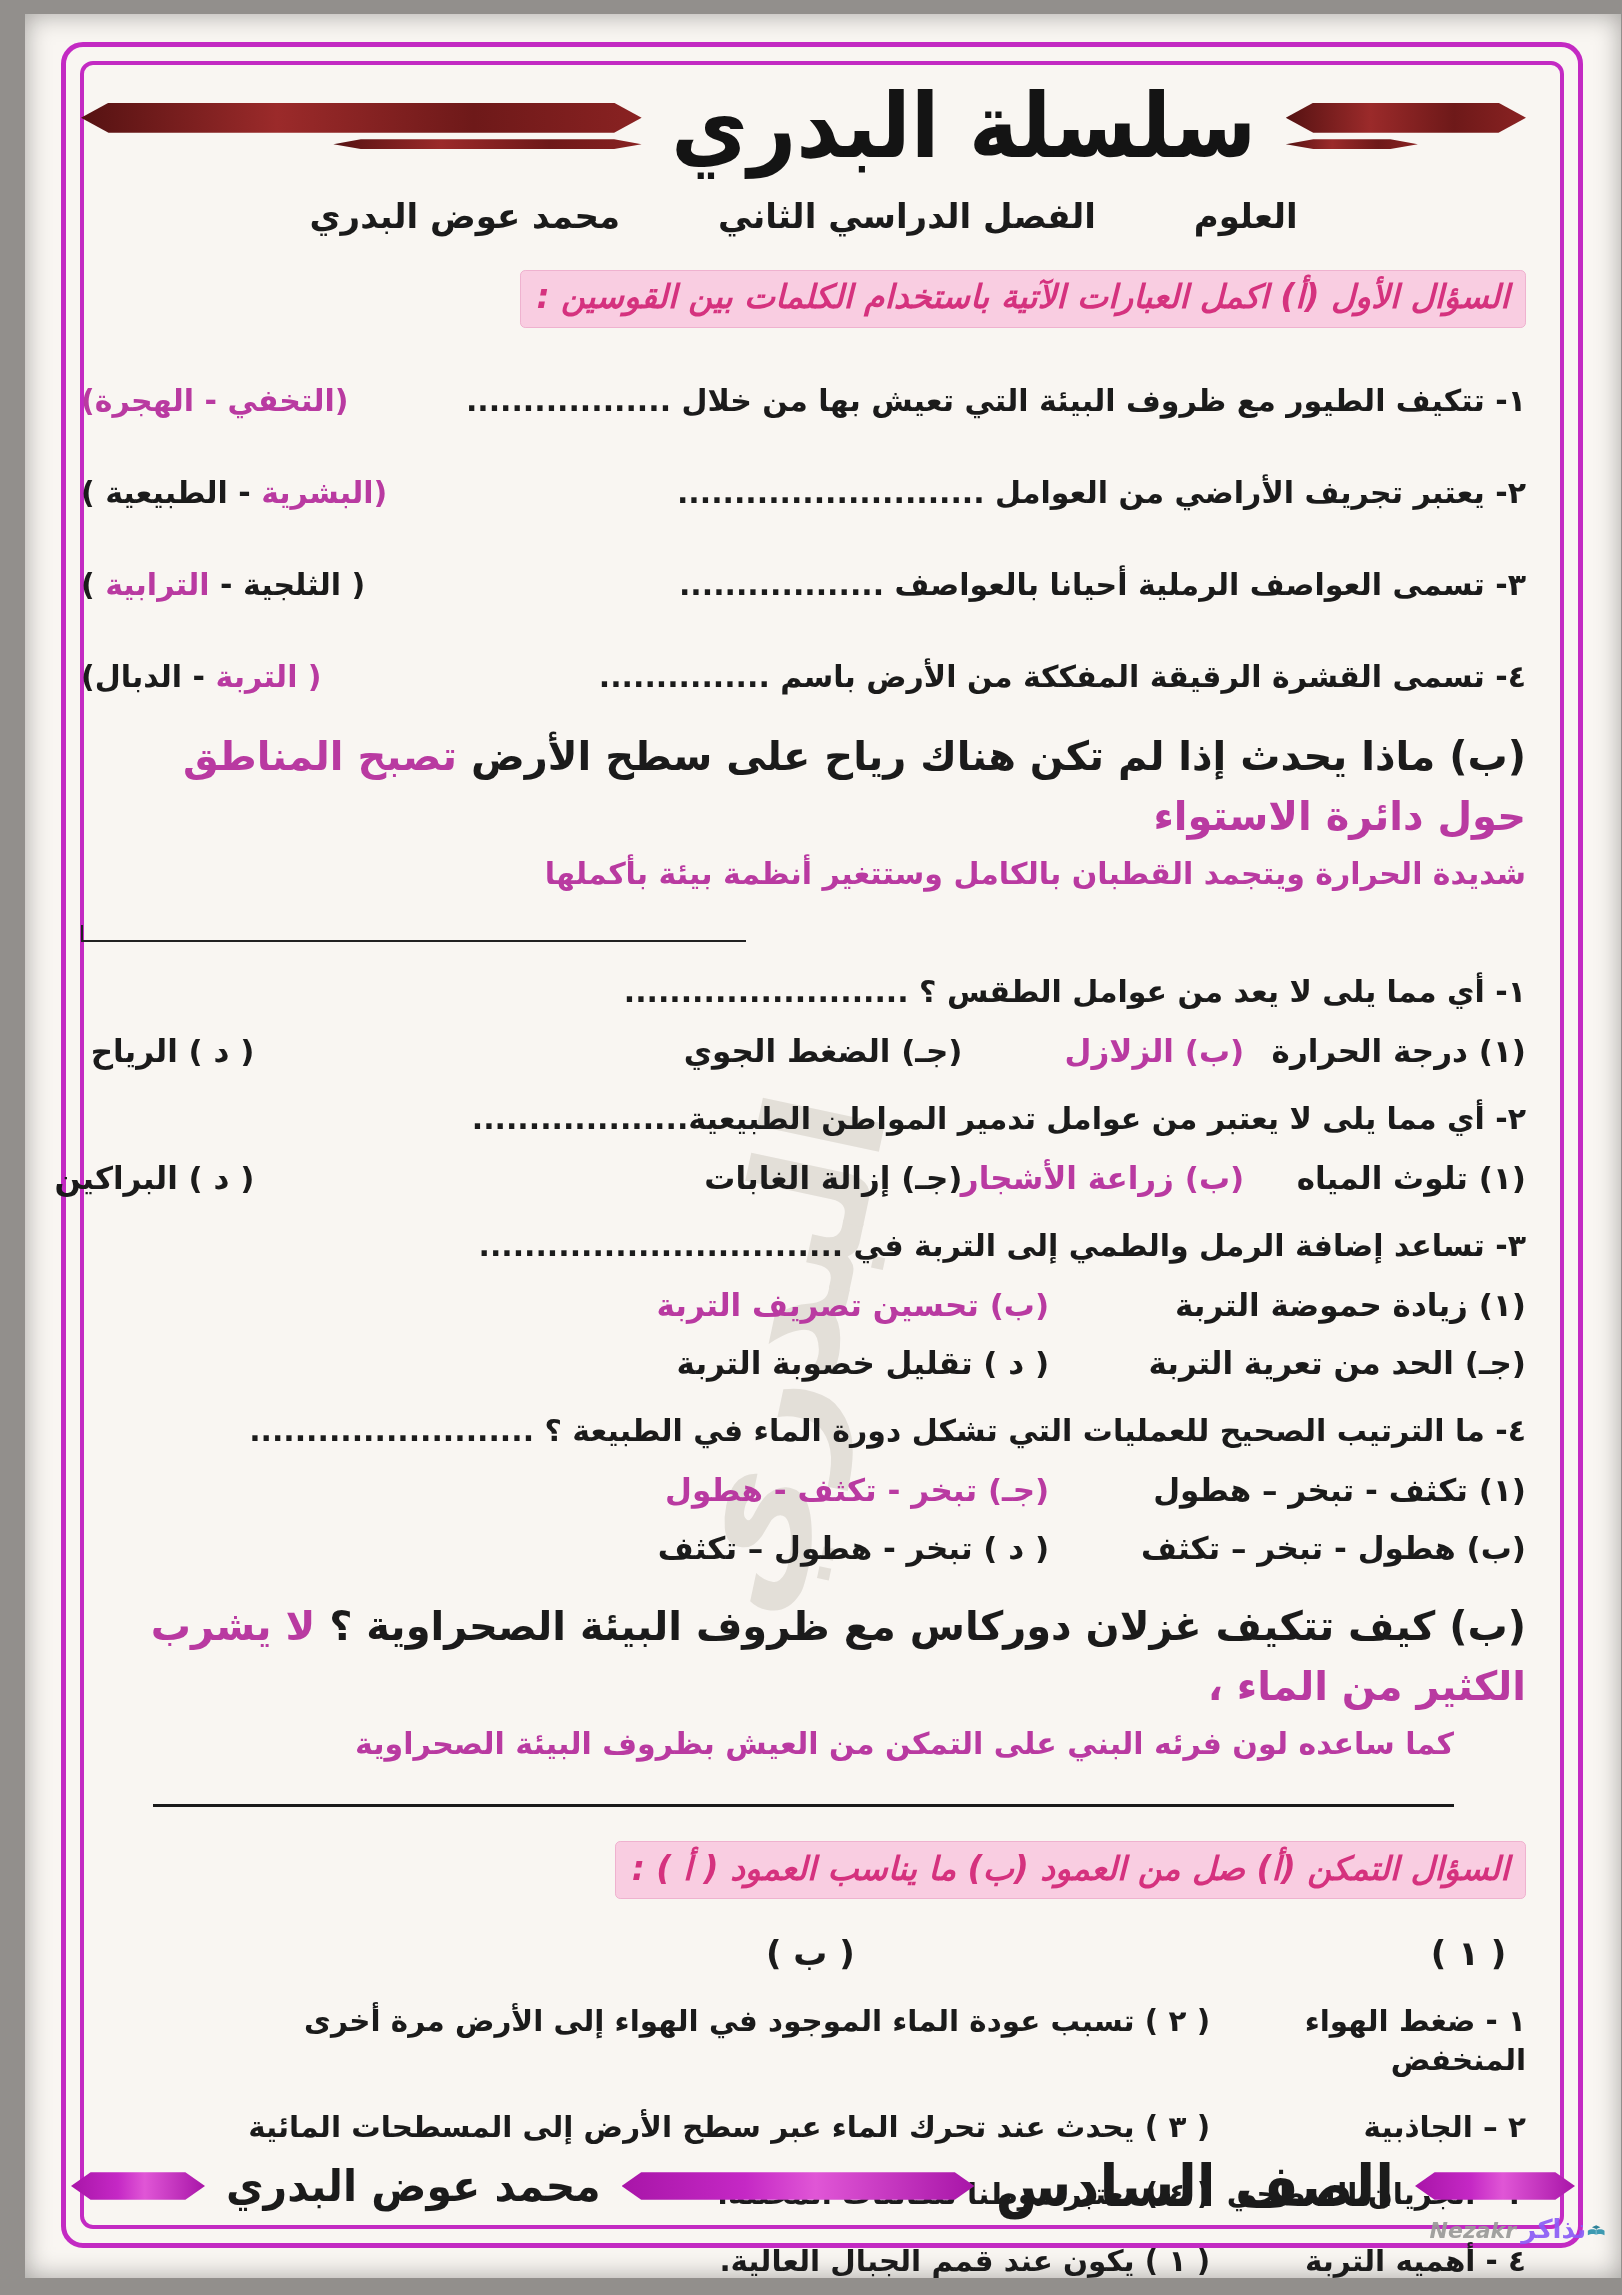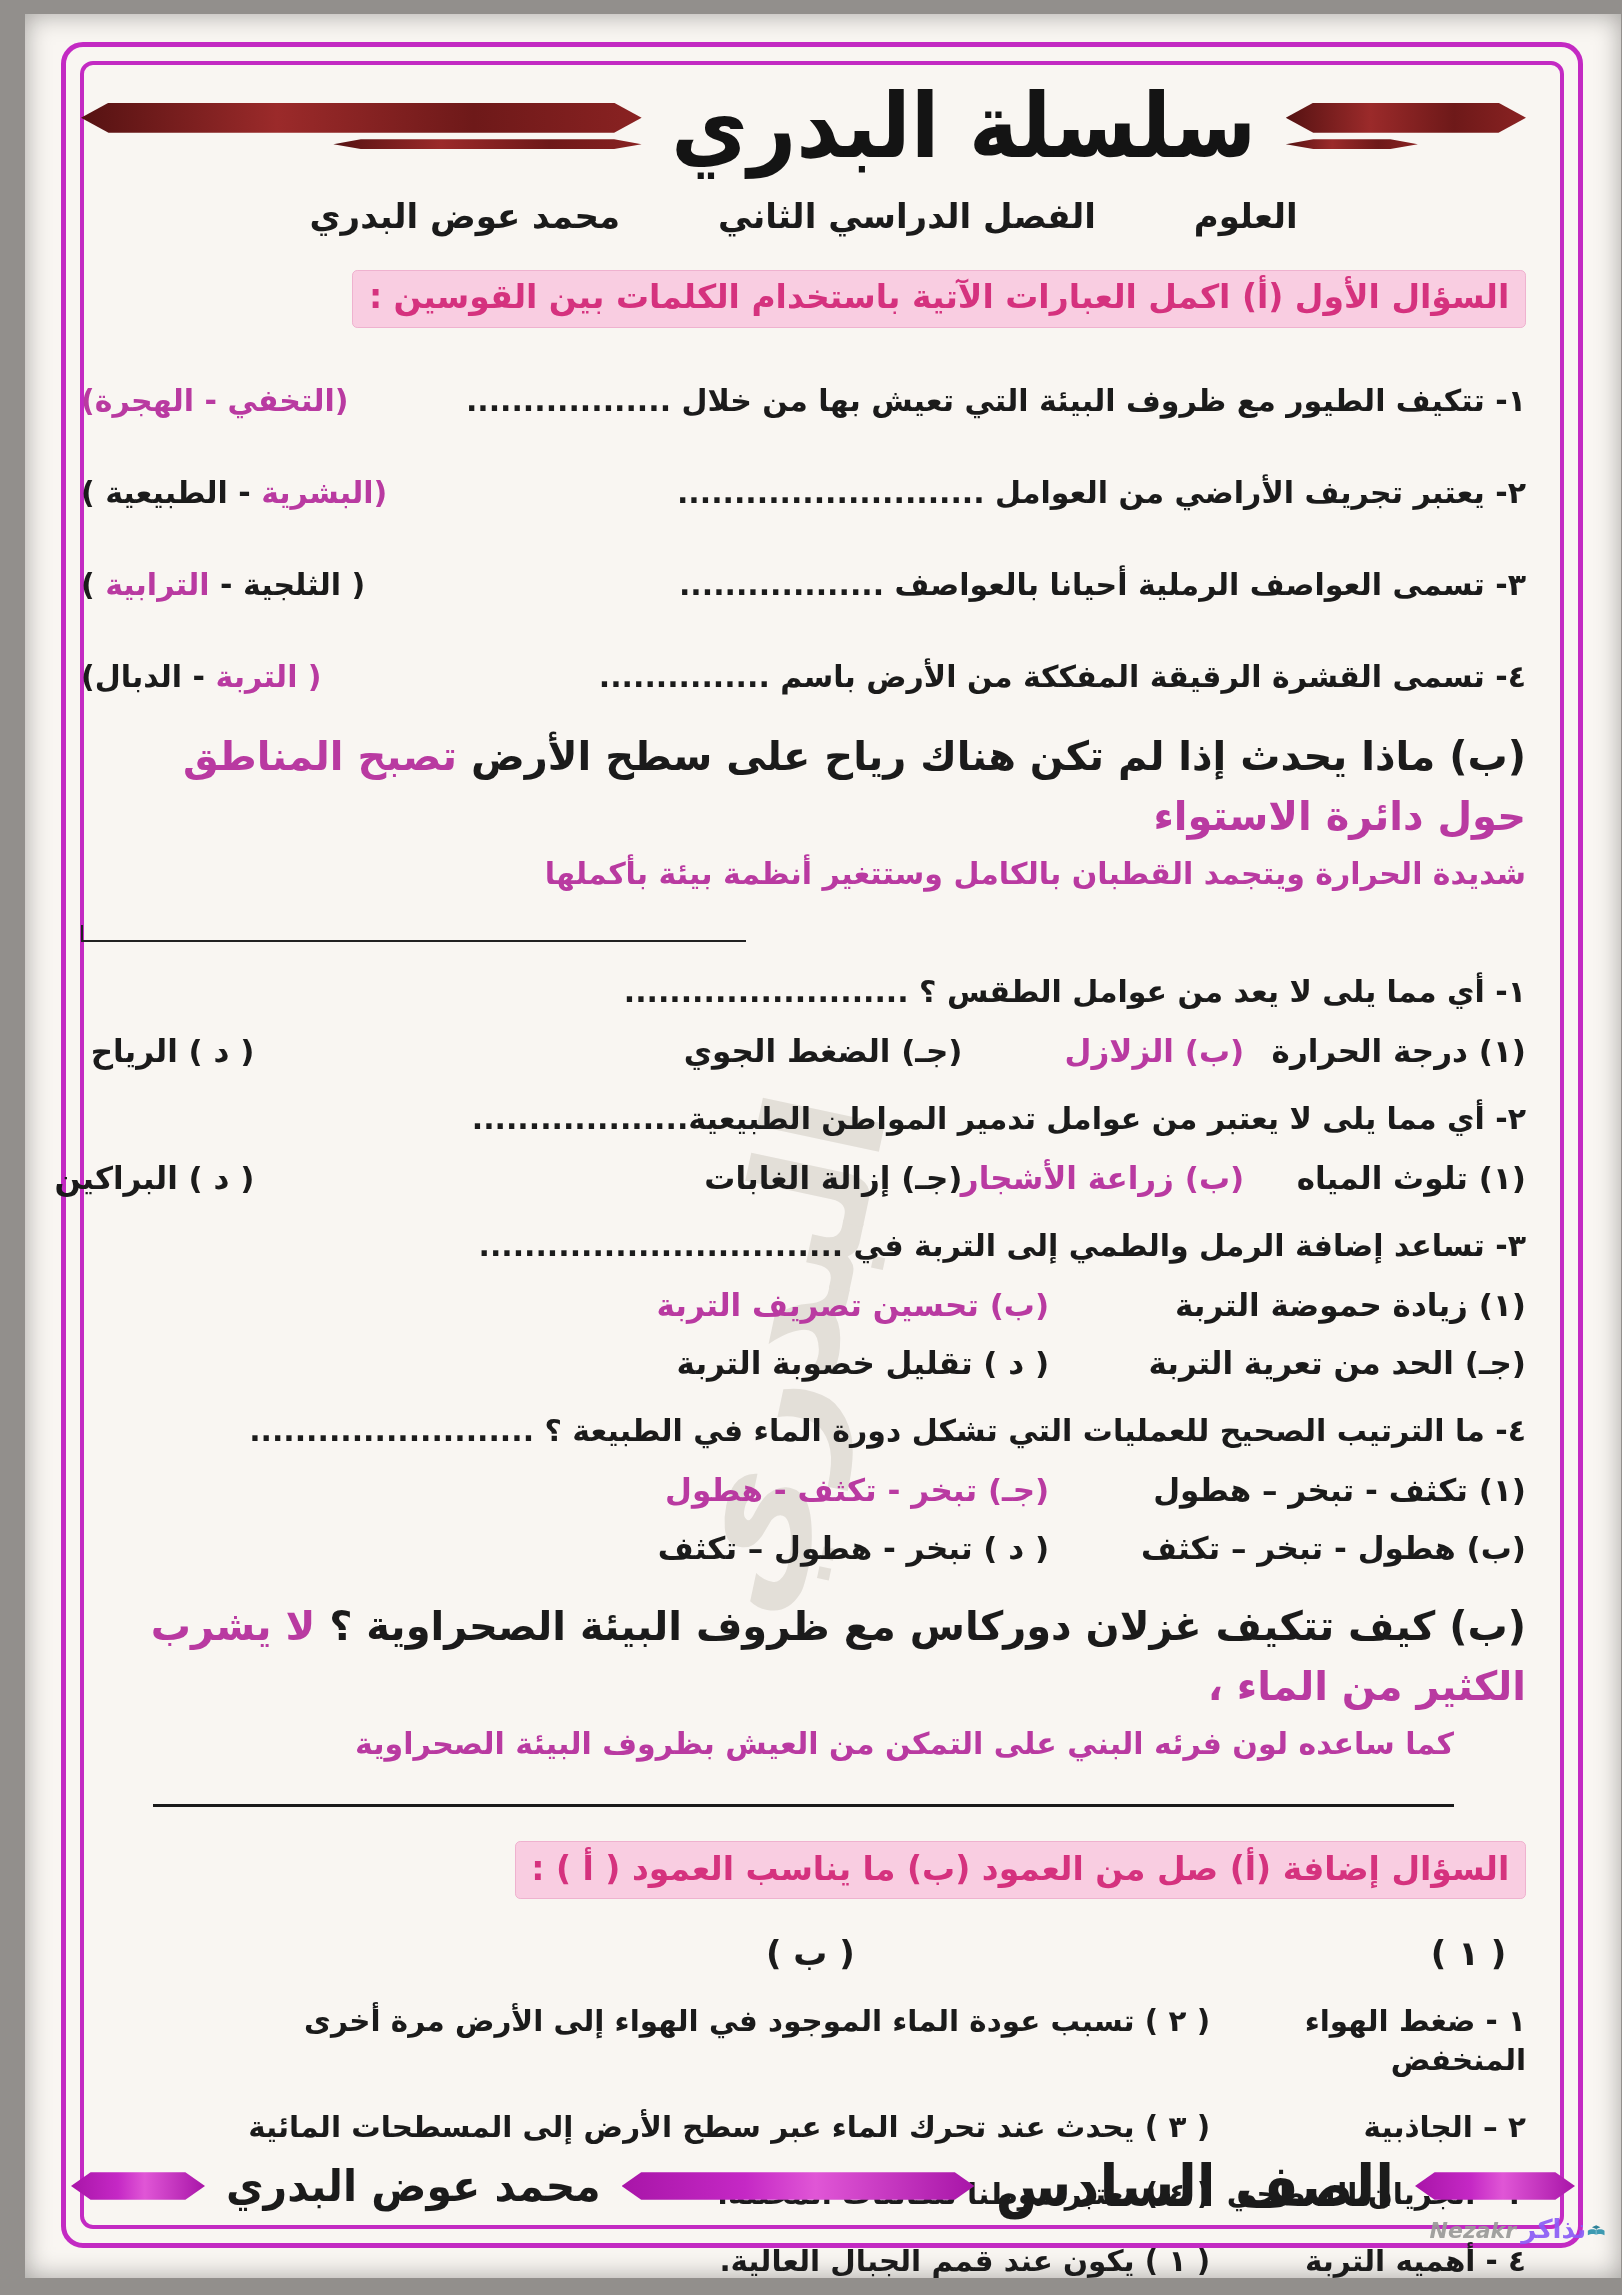--- a/index.html
+++ b/index.html
@@ -64,21 +64,21 @@
   .brand{
     font-size:84px;font-weight:bold;color:#141414;white-space:nowrap;
     transform:scaleY(1.06);
   }
   .subtitle-row{
     margin-top:9.2px;display:flex;justify-content:center;gap:98px;
     font-size:34px;font-weight:bold;
   }
 
   
-  .sec-header-wrap{margin-top:34px;}
+  .sec-header-wrap{margin-top:34px;font-style:italic;}
   .sec-header{
     display:inline-block;
     background:var(--header-bg);
     color:var(--header-text);
     font-size:33px;font-weight:bold;
     padding:6.5px 15.7px 10.5px;
     border:1.3px solid #efb2cf;
     border-radius:5.2px;
   }
 
@@ -247,21 +247,21 @@
       <div class="part-b">
         <span>(ب) كيف تتكيف غزلان دوركاس مع ظروف البيئة الصحراوية ؟ </span><span class="ans">لا يشرب الكثير من الماء ،</span>
       </div>
       <div class="part-b-cont ans indent">كما ساعده لون فرئه البني على التمكن من العيش بظروف البيئة الصحراوية</div>
 
       <div class="full-rule"></div>
     </section>
 
     <section>
       <div class="sec-header-wrap">
-        <div class="sec-header">السؤال إضافة (أ) صل من العمود (ب) ما يناسب العمود ( أ ) :</div>
+        <div class="sec-header">السؤال التمكن (أ) صل من العمود (ب) ما يناسب العمود ( أ ) :</div>
       </div>
 
       <div class="q3-cols">
         <span class="colh-a">( ١ )</span>
         <span class="colh-b">( ب )</span>
       </div>
 
       <div class="match-row">
         <span>١ - ضغط الهواء المنخفض</span>
         <span>( ٢ ) تسبب عودة الماء الموجود في الهواء إلى الأرض مرة أخرى</span>

